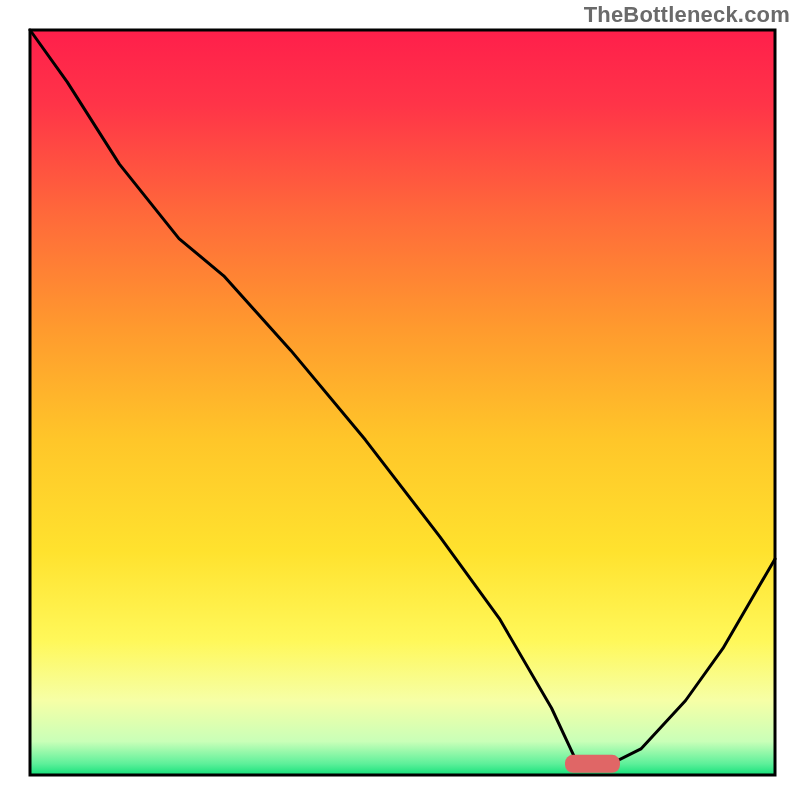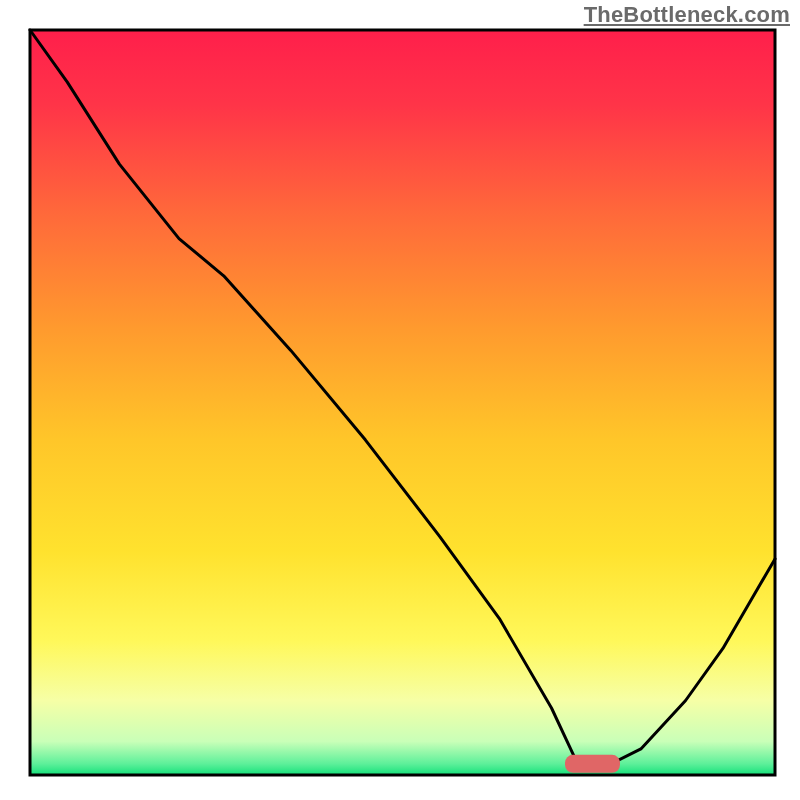--- a/index.html
+++ b/index.html
@@ -16,21 +16,20 @@
     height: 800px;
   }
   .watermark {
     position: absolute;
     top: 2px;
     right: 10px;
     font-size: 22px;
     font-weight: 600;
     color: #6a6a6a;
     letter-spacing: 0.2px;
-    text-decoration: underline;
   }
   svg.chart {
     position: absolute;
     left: 0;
     top: 0;
   }
 </style>
 </head>
 <body>
 <div class="container">

